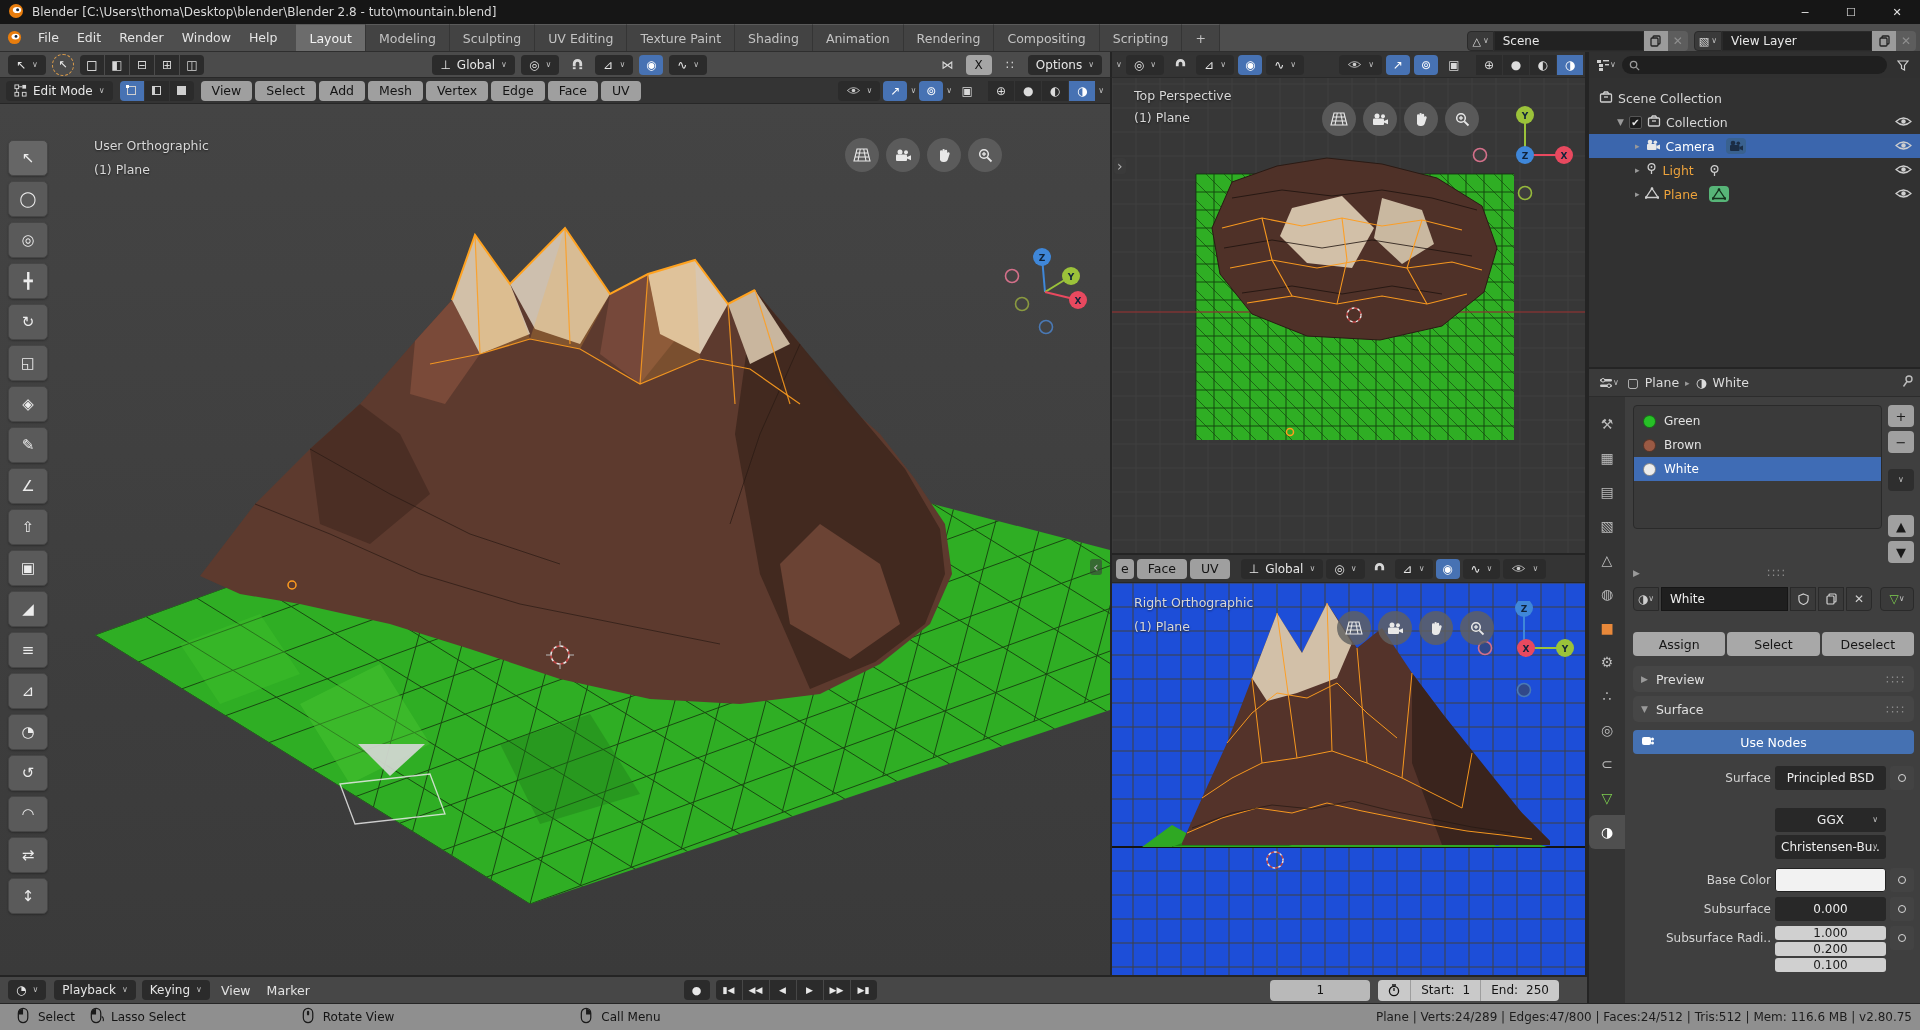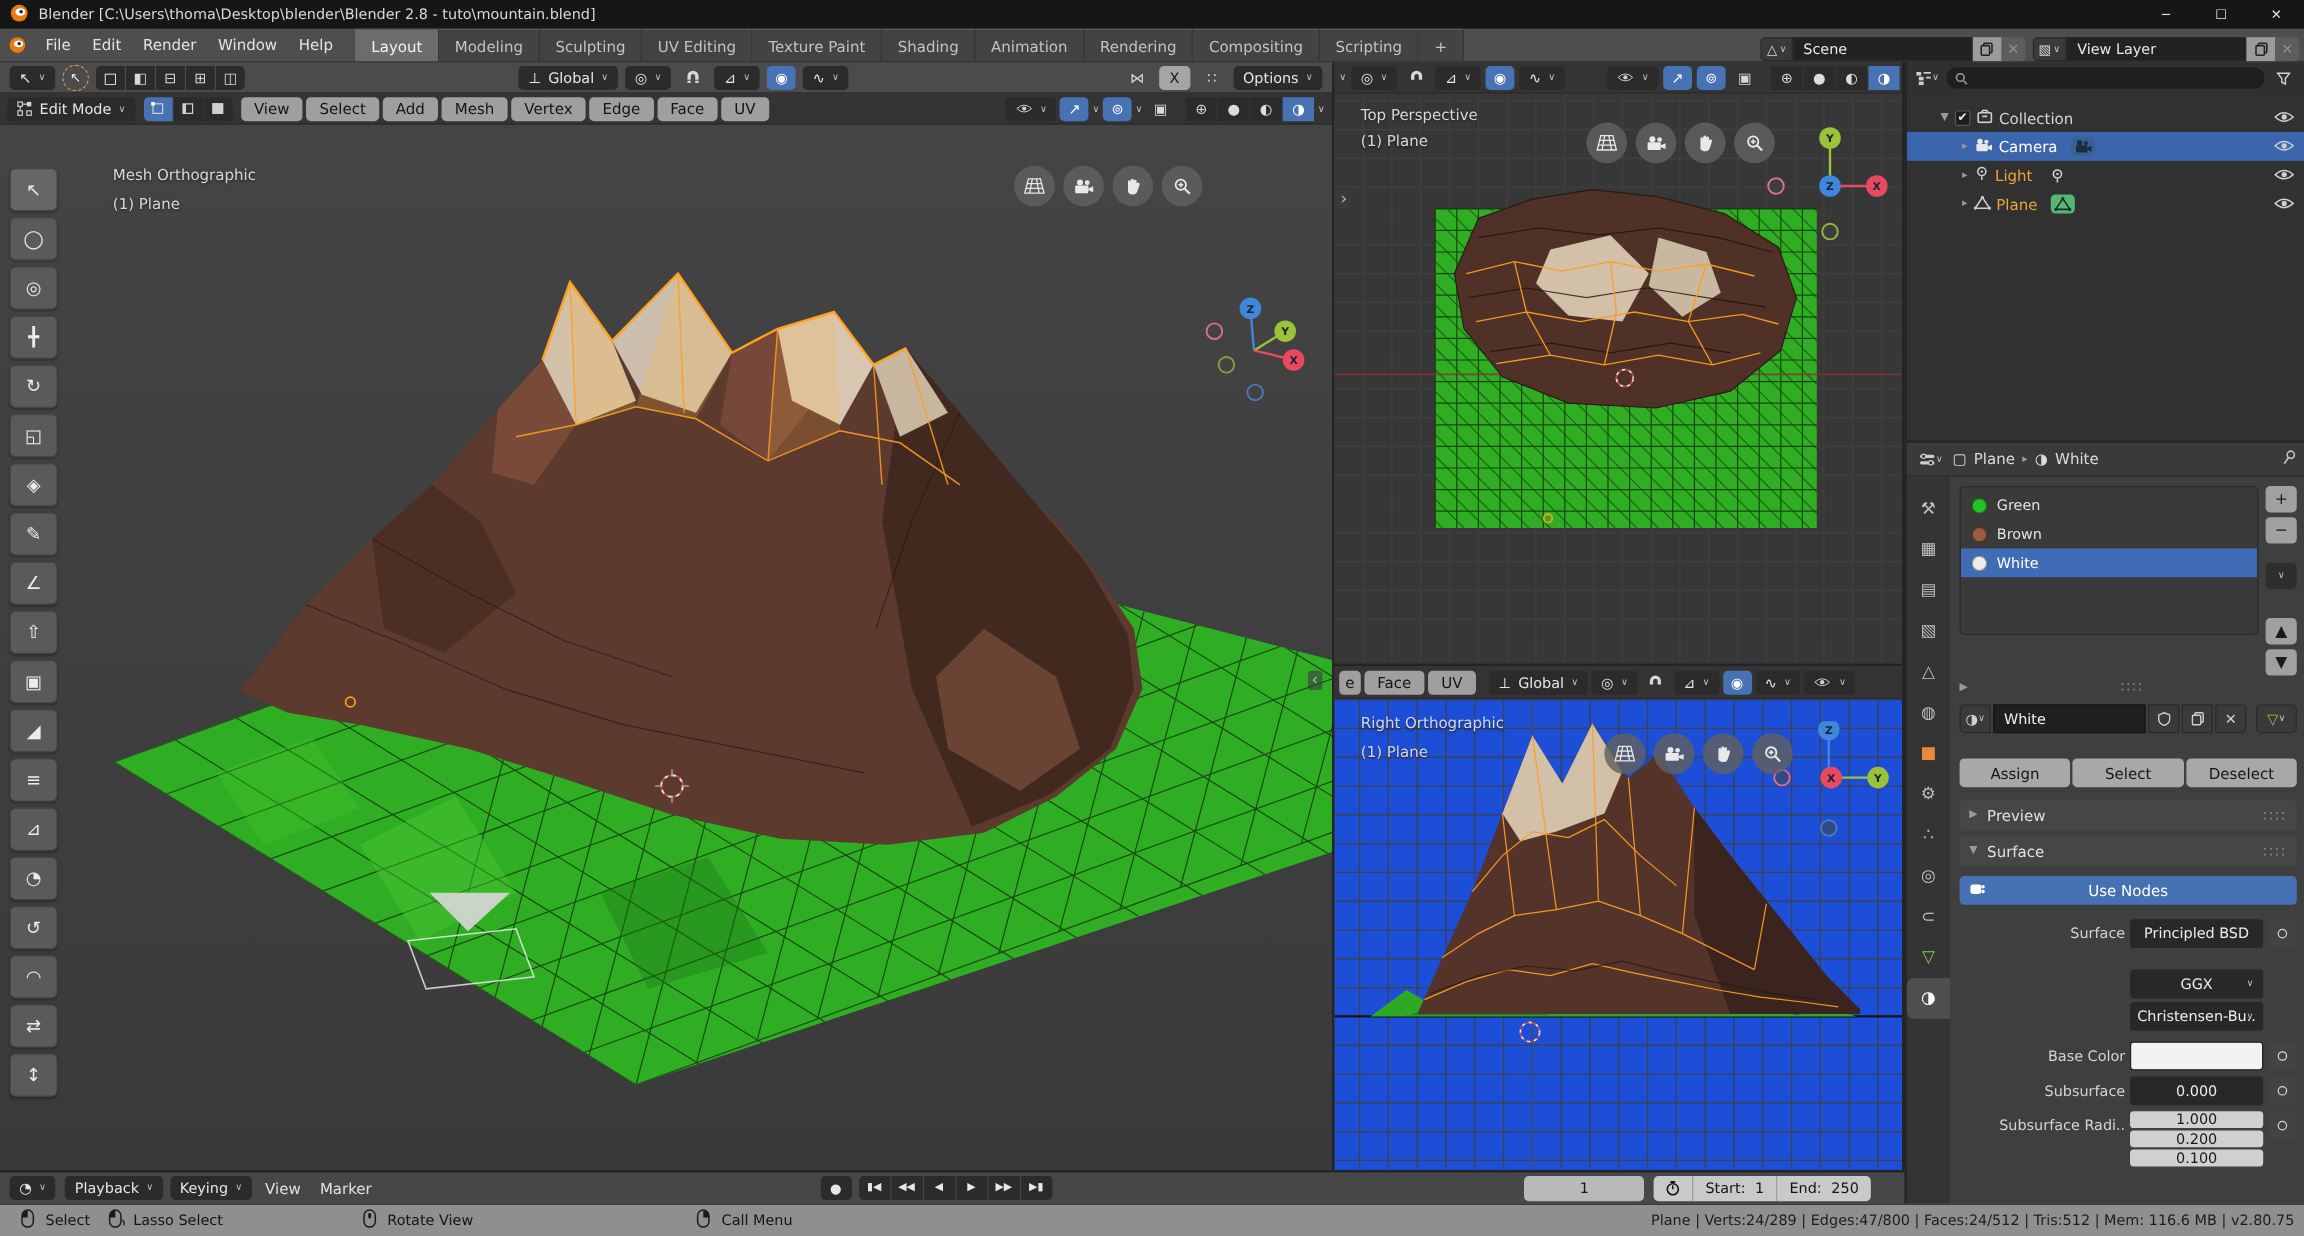--- a/index.html
+++ b/index.html
@@ -503,21 +503,21 @@
 
     <g>
       <circle cx="560" cy="551" r="9" fill="none" stroke="#e8e8e8" stroke-width="1.6" stroke-dasharray="4,3"></circle>
       <circle cx="560" cy="551" r="9" fill="none" stroke="#c24545" stroke-width="1.6" stroke-dasharray="4,3" stroke-dashoffset="3.5"></circle>
       <line x1="560" y1="537" x2="560" y2="543" stroke="#b9b9b9"></line>
         <line x1="560" y1="559" x2="560" y2="565" stroke="#b9b9b9"></line>
       <line x1="546" y1="551" x2="552" y2="551" stroke="#b9b9b9"></line>
         <line x1="568" y1="551" x2="574" y2="551" stroke="#b9b9b9"></line>
     </g>
   </svg>
-  <div class="vp-label" style="left:94px;top:30px">Mesh Orthographic</div>
+  <div class="vp-label" style="left:94px;top:30px">User Orthographic</div>
   <div class="vp-label" style="left:94px;top:54px">(1) Plane</div>
   <div class="toolcol" id="toolcol">
       <div class="tool-btn first">↖</div>
       <div class="tool-btn">◯</div>
       <div class="tool-btn">◎</div>
       <div class="tool-btn">╋</div>
       <div class="tool-btn">↻</div>
       <div class="tool-btn">◱</div>
       <div class="tool-btn">◈</div>
       <div class="tool-btn">✎</div>
@@ -899,20 +899,28 @@
           <circle cx="18" cy="47" r="6.5" fill="#44444488" stroke="#d4708a" stroke-width="1.6"></circle>
           <circle cx="57" cy="89" r="6.5" fill="#44444488" stroke="#4a79b5" stroke-width="1.6"></circle>
         </svg></div>
   </div>
 </div>
 
 <div class="abs divider-r"></div>
 
 <div class="abs right-panel">
   <div class="outliner" id="outliner">
+      <div class="o-row" style="padding-left: 10px;">
+        <span><svg width="14" height="12" viewBox="0 0 14 12">
+            <rect x="1.5" y="3" width="11" height="8" rx="1" fill="none" stroke="#cfcfcf" stroke-width="1.3"></rect>
+            <path d="M4,3 L5.5,1 H8.5 L10,3" fill="none" stroke="#cfcfcf" stroke-width="1.3"></path>
+            <line x1="5" y1="6" x2="9" y2="6" stroke="#cfcfcf" stroke-width="1.3"></line>
+          </svg></span>
+        <span class="lbl">Scene Collection</span>
+      </div>
       <div class="o-row" style="padding-left: 28px;">
         <span class="tick">▼</span>
         <span class="chk">✔</span>
         <span><svg width="14" height="12" viewBox="0 0 14 12">
             <rect x="1.5" y="3" width="11" height="8" rx="1" fill="none" stroke="#cfcfcf" stroke-width="1.3"></rect>
             <path d="M4,3 L5.5,1 H8.5 L10,3" fill="none" stroke="#cfcfcf" stroke-width="1.3"></path>
             <line x1="5" y1="6" x2="9" y2="6" stroke="#cfcfcf" stroke-width="1.3"></line>
           </svg></span>
         <span class="lbl">Collection</span>
         <span class="eye"><svg width="17" height="11" viewBox="0 0 17 11">

